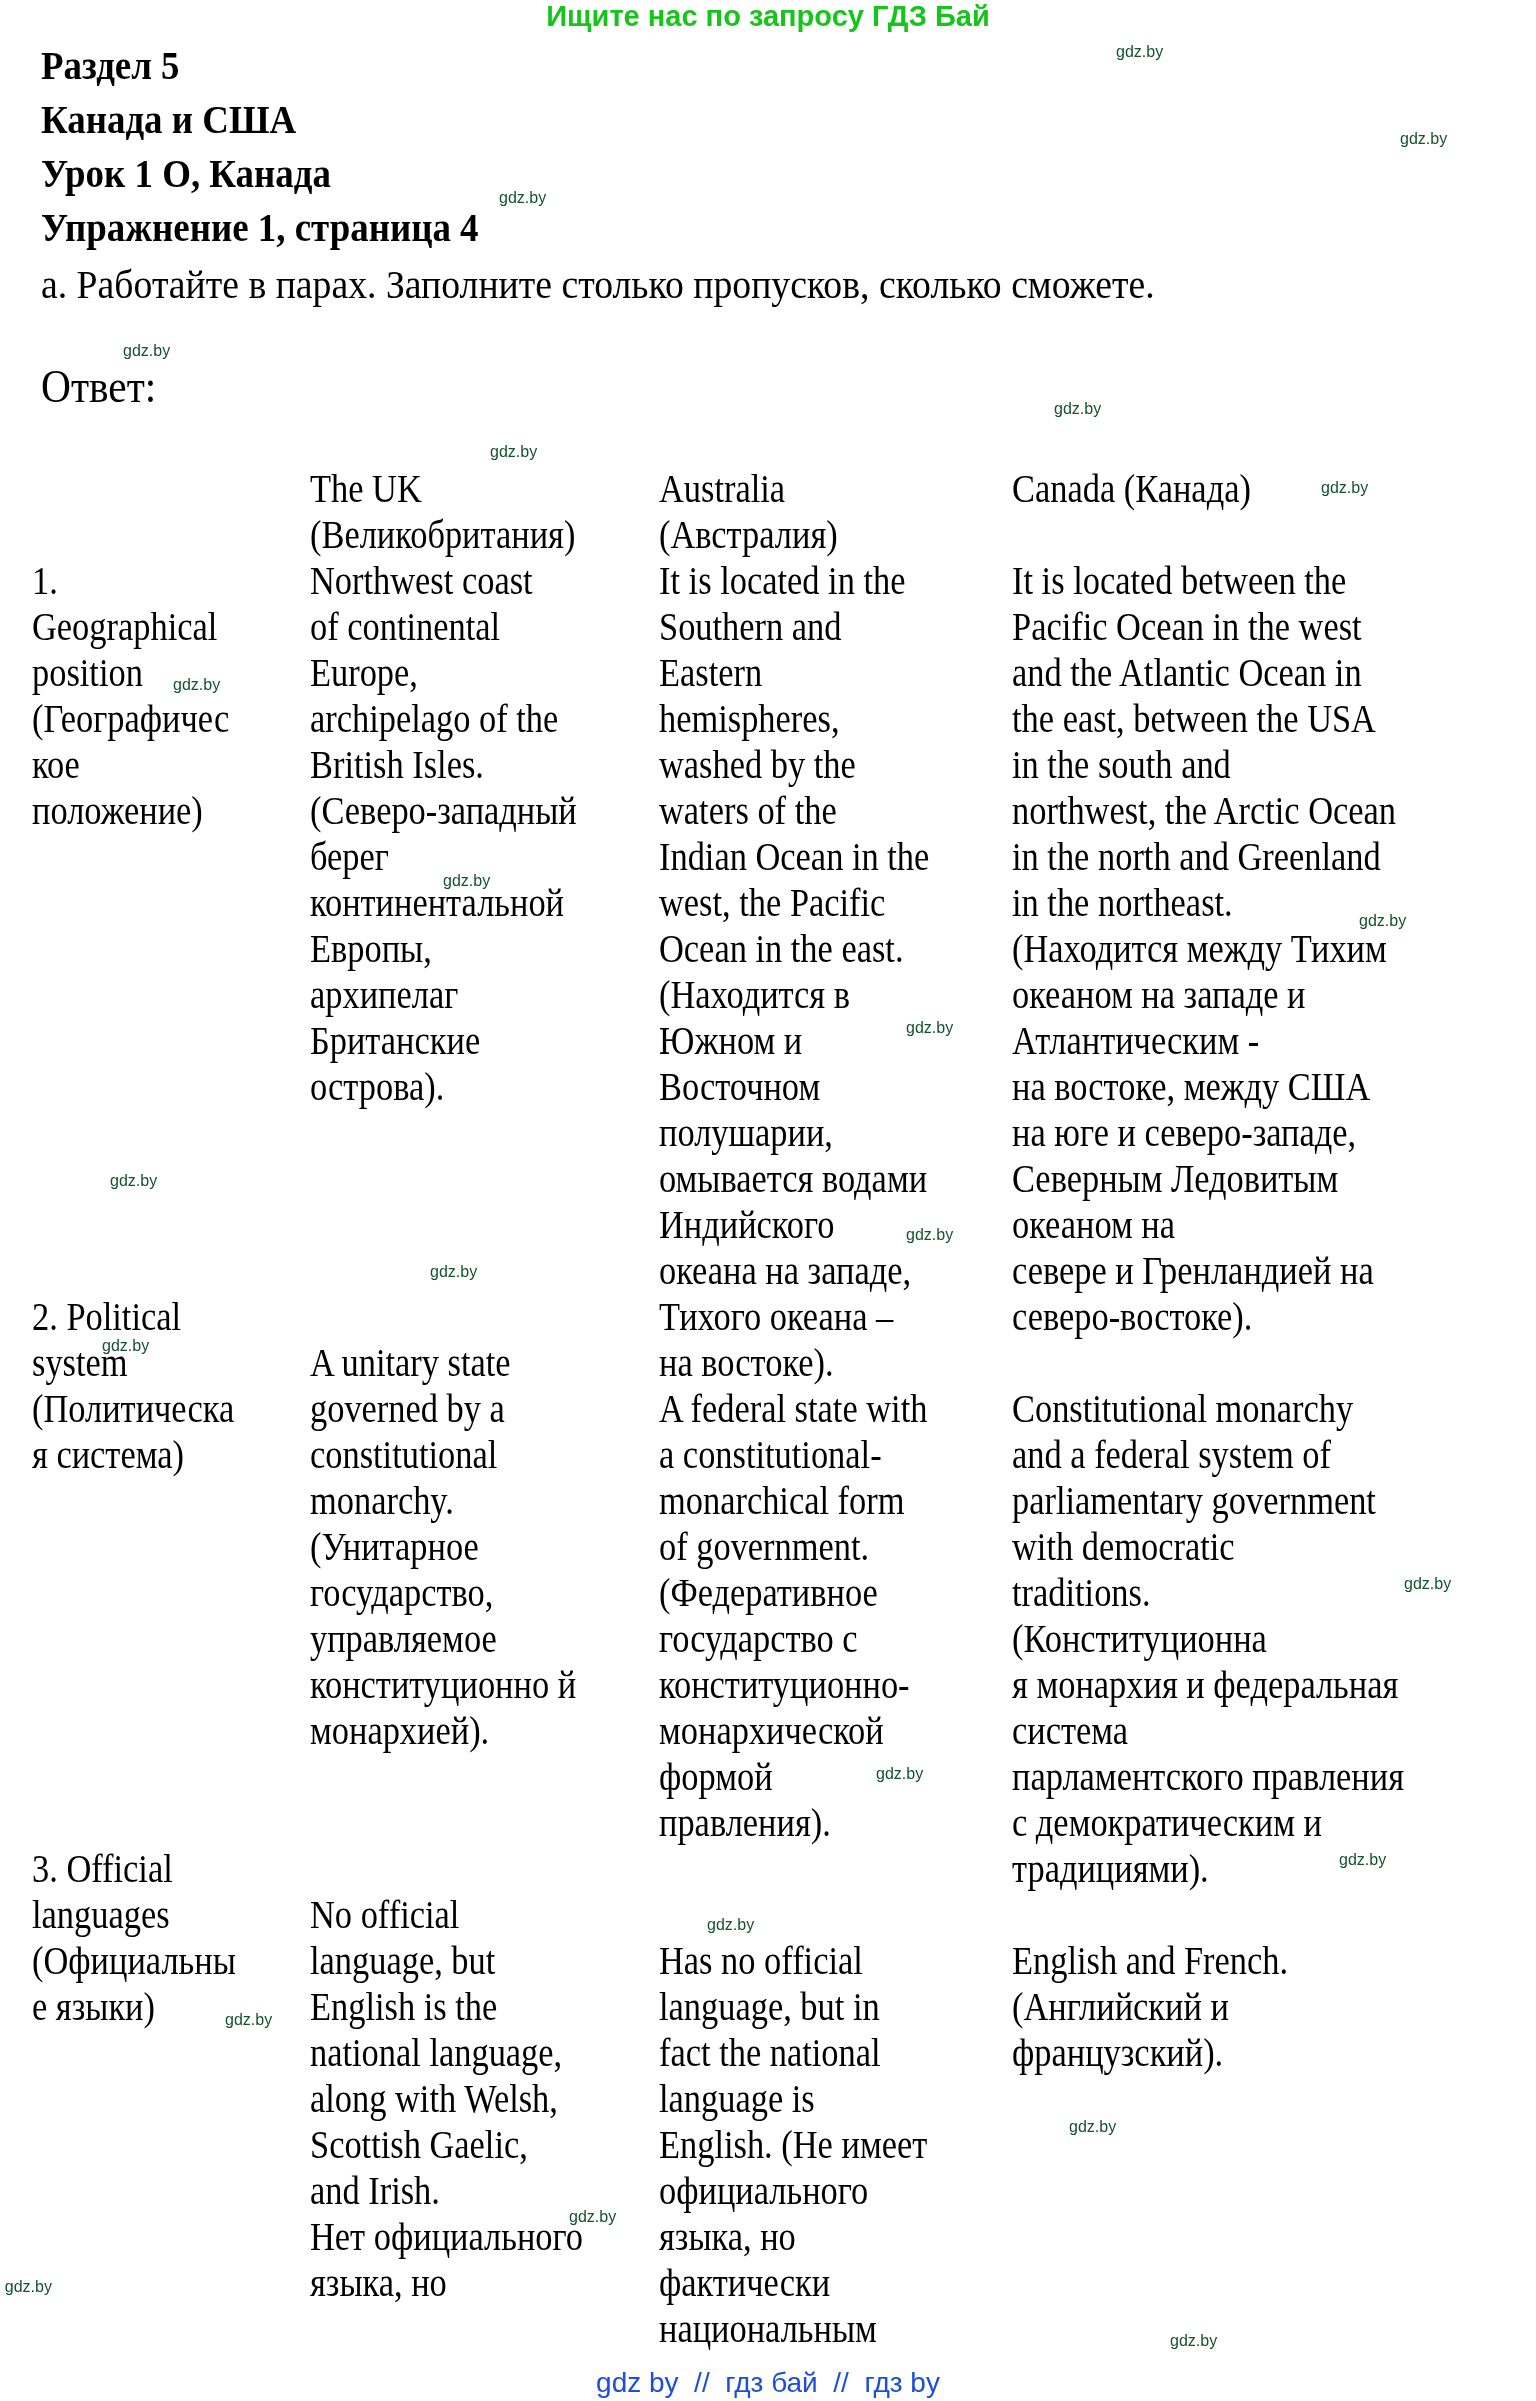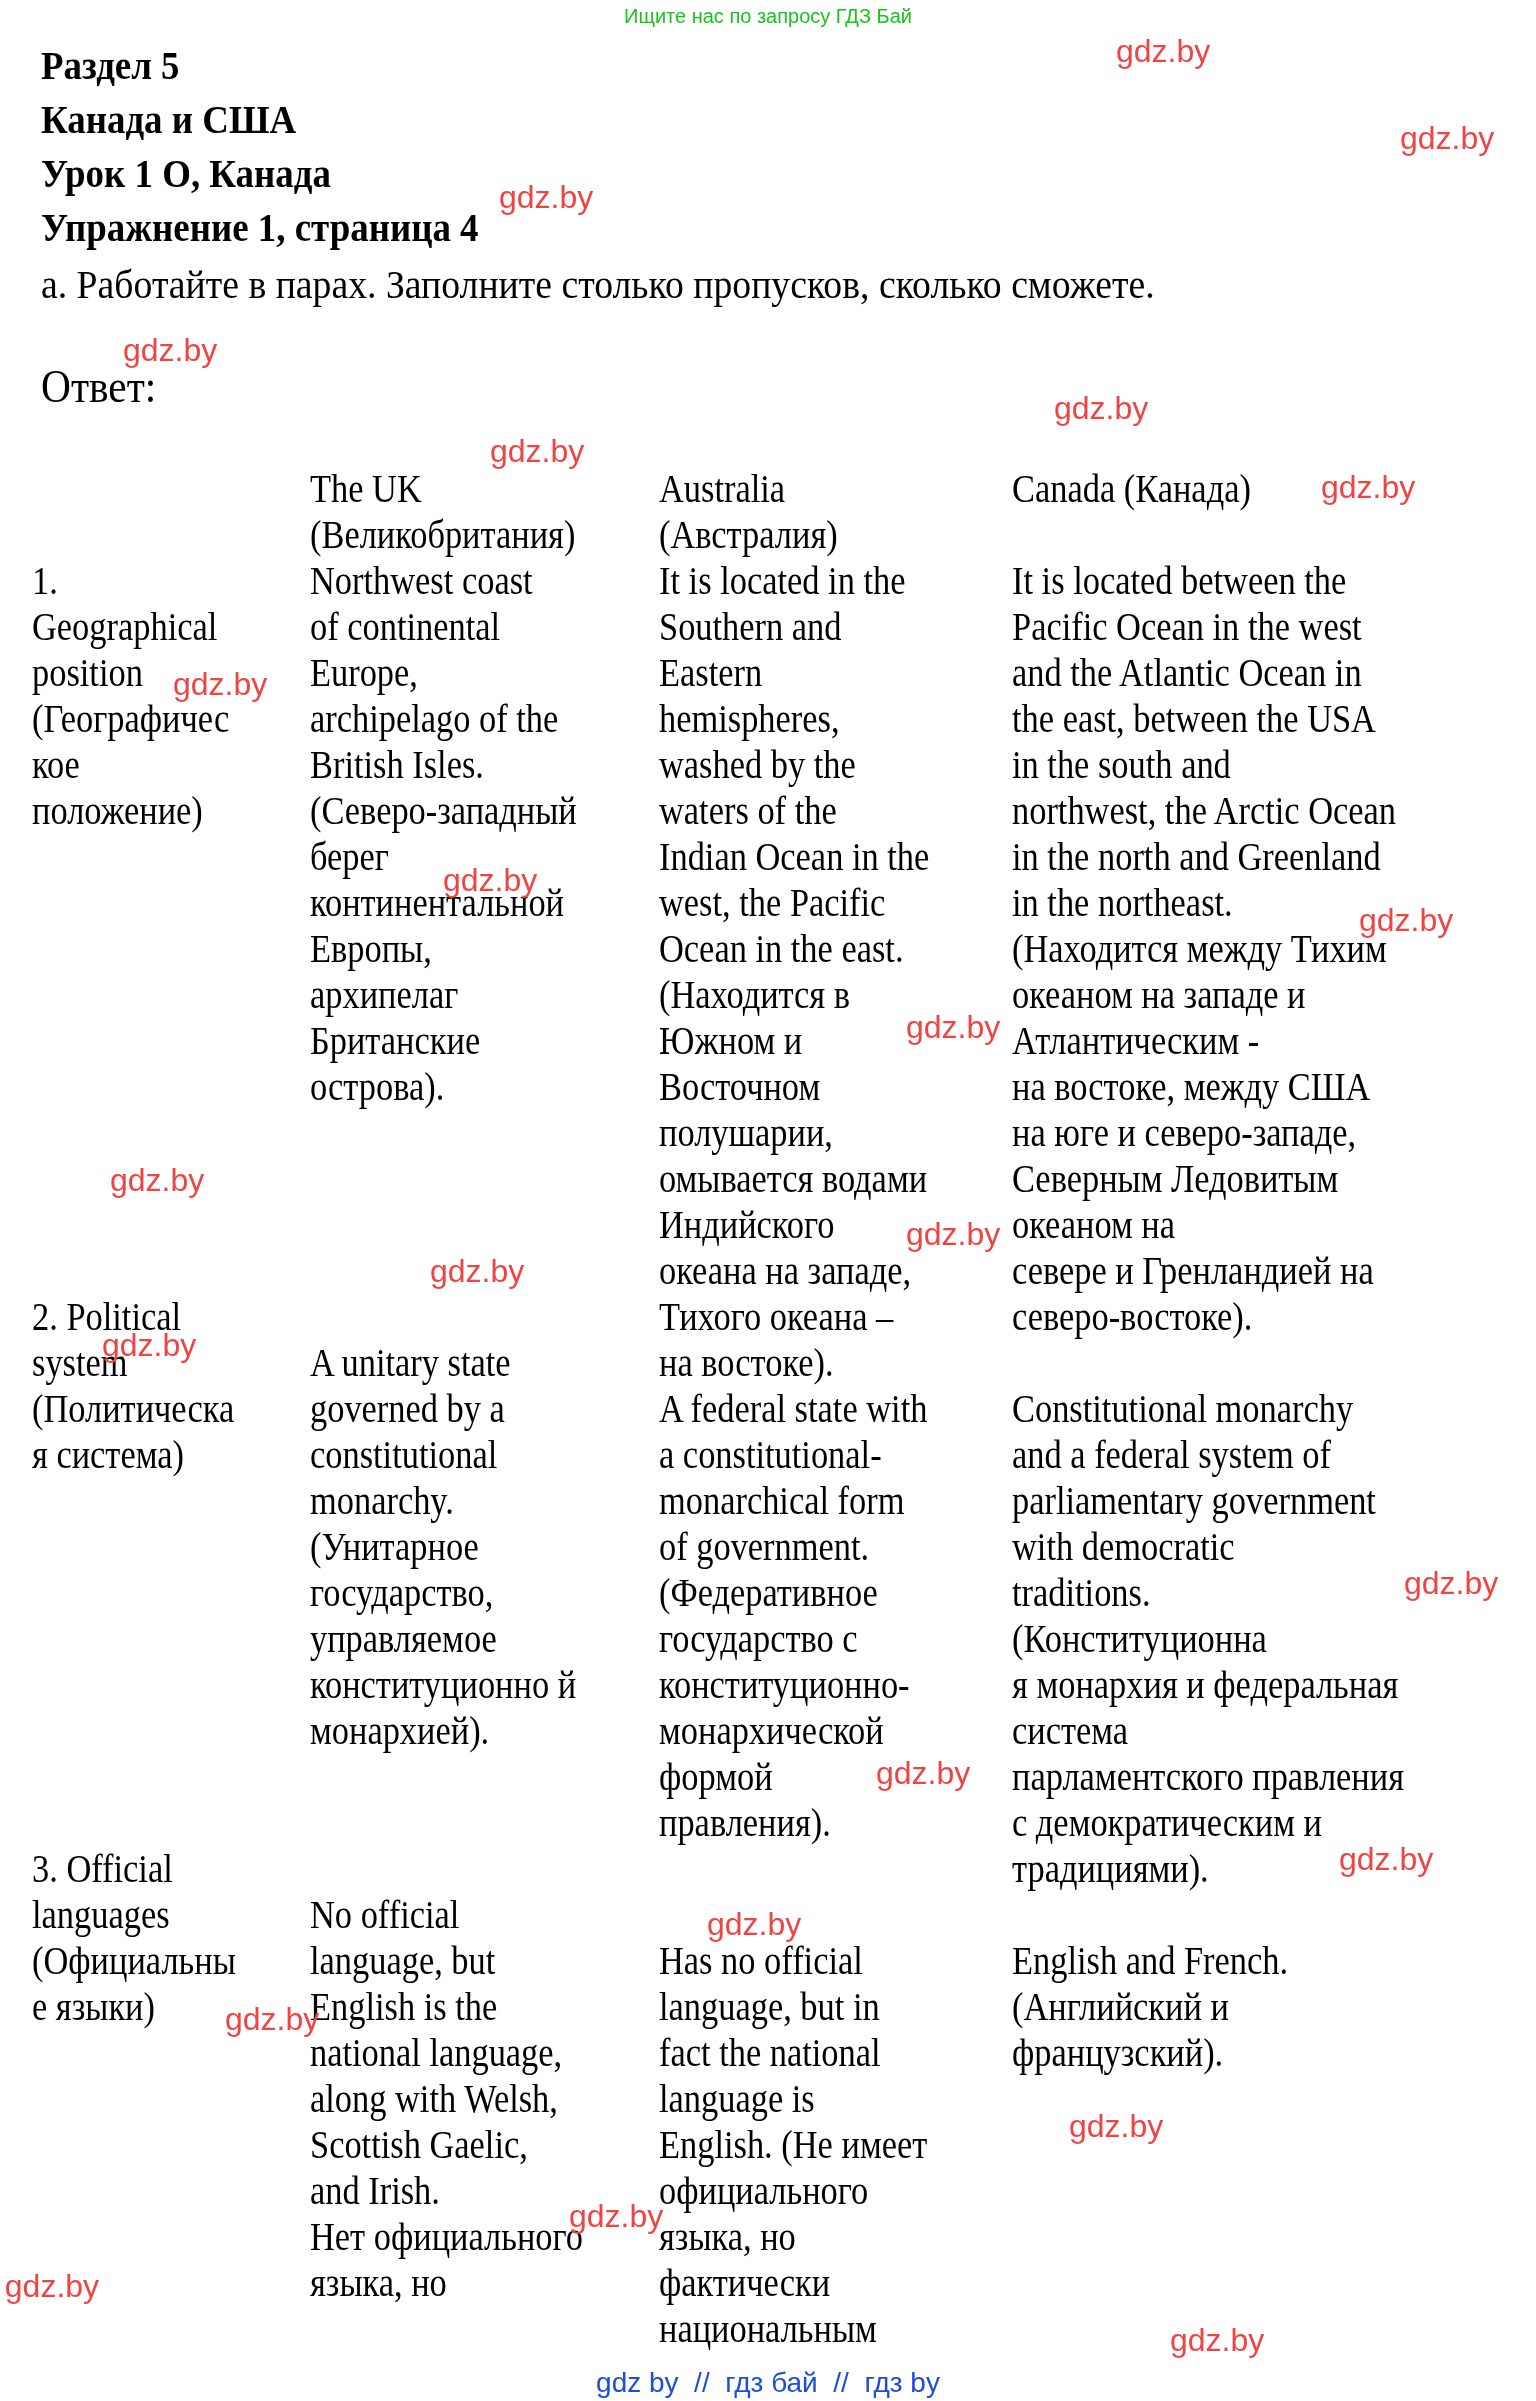--- a/index.html
+++ b/index.html
@@ -1,29 +1,29 @@
 <!DOCTYPE html>
 <html style="font-size:12.7px"><head>
 <meta charset="utf-8">
 <style>
   html, body { margin: 0; padding: 0; background: #ffffff; }
   body { width: 1536px; height: 2401px; position: relative; overflow: hidden; color: #000; }
   .abs { position: absolute; white-space: nowrap; }
-  .top-banner { left: 0; width: 1536px; top: 0; text-align: center; font-family: "Liberation Sans", sans-serif; font-size: 20px; line-height: 32px; color: #17c41c; }
+  .top-banner { left: 0; width: 1536px; top: 0; text-align: center; font-family: "Liberation Sans", sans-serif; font-size: 29px; line-height: 32px; color: #17c41c; font-weight: bold; }
   .bottom-banner { left: 0; width: 1536px; top: 2367px; text-align: center; font-family: "Liberation Sans", sans-serif; font-size: 28px; line-height: 32px; color: #1d4ed8; white-space: pre; }
   .heading { left: 41px; font-family: "Liberation Serif", serif; font-weight: bold; font-size: 41px; line-height: 54px; transform: scaleX(0.9); transform-origin: left top; }
   .task { left: 41px; top: 260px; font-family: "Liberation Serif", serif; font-size: 41px; line-height: 48px; transform: scaleX(0.92); transform-origin: left top; }
   .answer { left: 41px; top: 361px; font-family: "Liberation Serif", serif; font-size: 46px; line-height: 52px; transform: scaleX(0.9); transform-origin: left top; }
   .col { position: absolute; top: 466px; font-family: "Liberation Serif", serif; font-size: 40px; line-height: 46px; transform: scaleX(0.86); transform-origin: left top; }
   .col .line { display: block; height: 46px; white-space: nowrap; }
   .col-label { left: 32px; }
   .col-uk { left: 310px; }
   .col-au { left: 659px; }
   .col-ca { left: 1012px; }
-  .wm { position: absolute; font-family: "Liberation Sans", sans-serif; font-size: 32px; line-height: 27px; color: #ef4444; white-space: nowrap; }
+  .wm { position: absolute; font-family: "Liberation Sans", sans-serif; font-size: 16px; line-height: 27px; color: #14532d; white-space: nowrap; }
 </style>
 </head>
 <body>
 
 <div class="abs top-banner">Ищите нас по запросу ГДЗ Бай</div>
 
 <div class="abs heading" style="top:38px">Раздел 5</div>
 <div class="abs heading" style="top:92px">Канада и США</div>
 <div class="abs heading" style="top:146px">Урок 1 О, Канада</div>
 <div class="abs heading" style="top:200px">Упражнение 1, страница 4</div>

